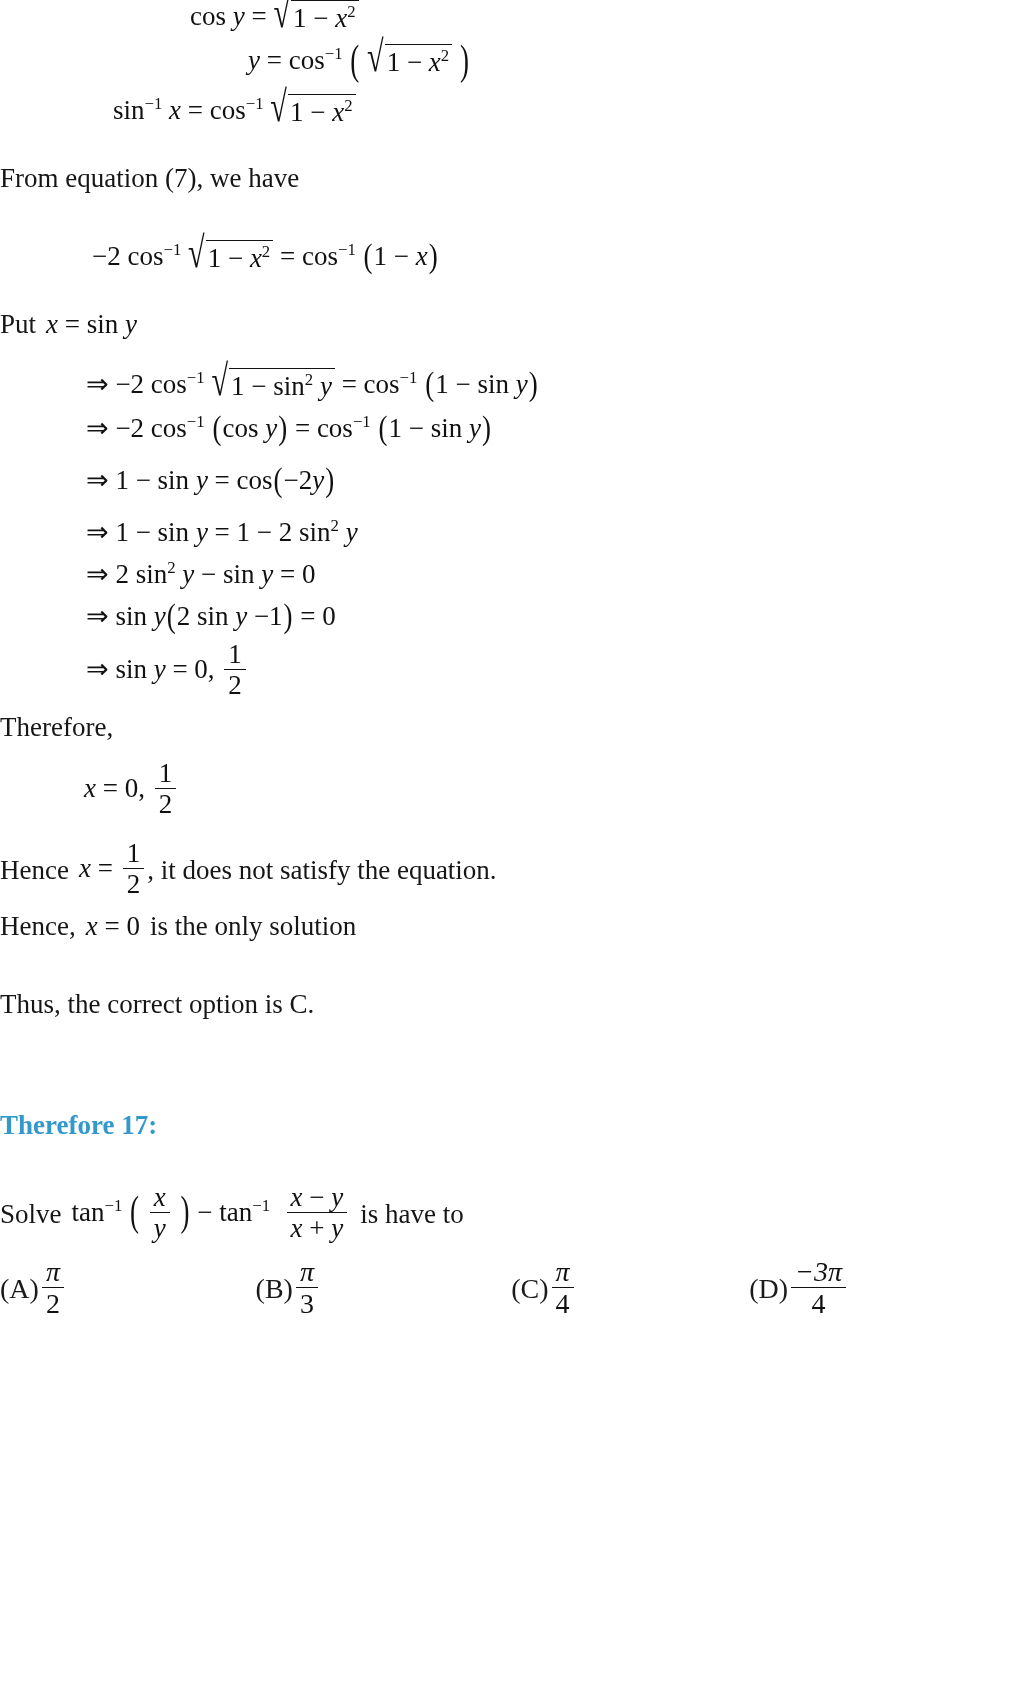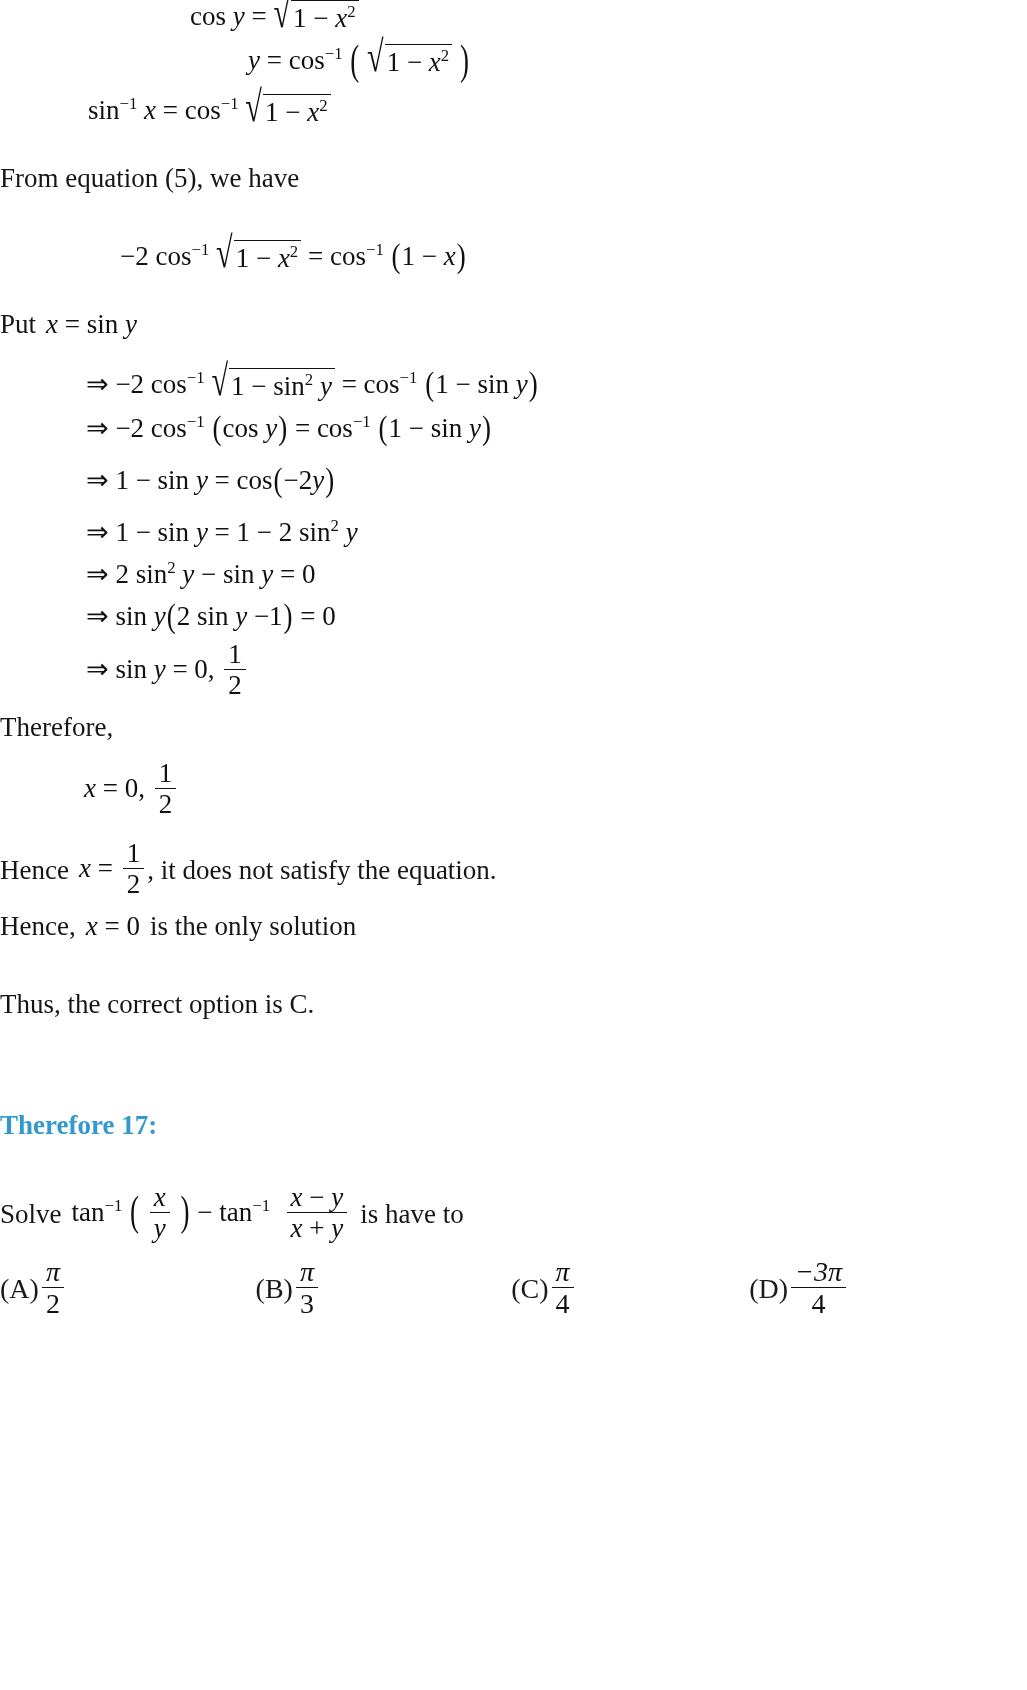--- a/index.html
+++ b/index.html
@@ -165,36 +165,36 @@
     <span class="math">
       y&nbsp;<span class="op">=</span>&nbsp;<span class="fn">cos</span><span class="sup">−1</span>&nbsp;<span class="paren">(</span>&nbsp;<span class="sqrt">
           <span class="radical">√</span>
           <span class="rad-body"><span class="num">1</span>&nbsp;<span class="op">−</span>&nbsp;x<span class="sup">2</span></span>
         </span>&nbsp;<span class="paren">)</span>
     </span>
   </div>
 
   <div class="spacer-16"></div>
 
-  <div class="eq-center" style="padding-left:88px">
+  <div class="eq-center" style="padding-left:113px">
     <span class="math">
       <span class="fn">sin</span><span class="sup">−1</span>&nbsp;x&nbsp;<span class="op">=</span>&nbsp;<span class="fn">cos</span><span class="sup">−1</span>&nbsp;<span class="sqrt">
           <span class="radical">√</span>
           <span class="rad-body"><span class="num">1</span>&nbsp;<span class="op">−</span>&nbsp;x<span class="sup">2</span></span>
         </span>
     </span>
   </div>
 
   <div class="spacer-34"></div>
 
-  <div class="line">From equation (5), we have</div>
-
-  <div class="spacer-44"></div>
-
-  <div class="eq-center" style="padding-left:120px">
+  <div class="line">From equation (7), we have</div>
+
+  <div class="spacer-44"></div>
+
+  <div class="eq-center" style="padding-left:92px">
     <span class="math">
       <span class="op">−</span><span class="num">2</span>&nbsp;<span class="fn">cos</span><span class="sup">−1</span>&nbsp;<span class="sqrt">
           <span class="radical">√</span>
           <span class="rad-body"><span class="num">1</span>&nbsp;<span class="op">−</span>&nbsp;x<span class="sup">2</span></span>
         </span>&nbsp;<span class="op">=</span>&nbsp;<span class="fn">cos</span><span class="sup">−1</span>&nbsp;<span class="paren-sm">(</span><span class="num">1</span>&nbsp;<span class="op">−</span>&nbsp;x<span class="paren-sm">)</span>
     </span>
   </div>
 
   <div class="spacer-34"></div>
 

